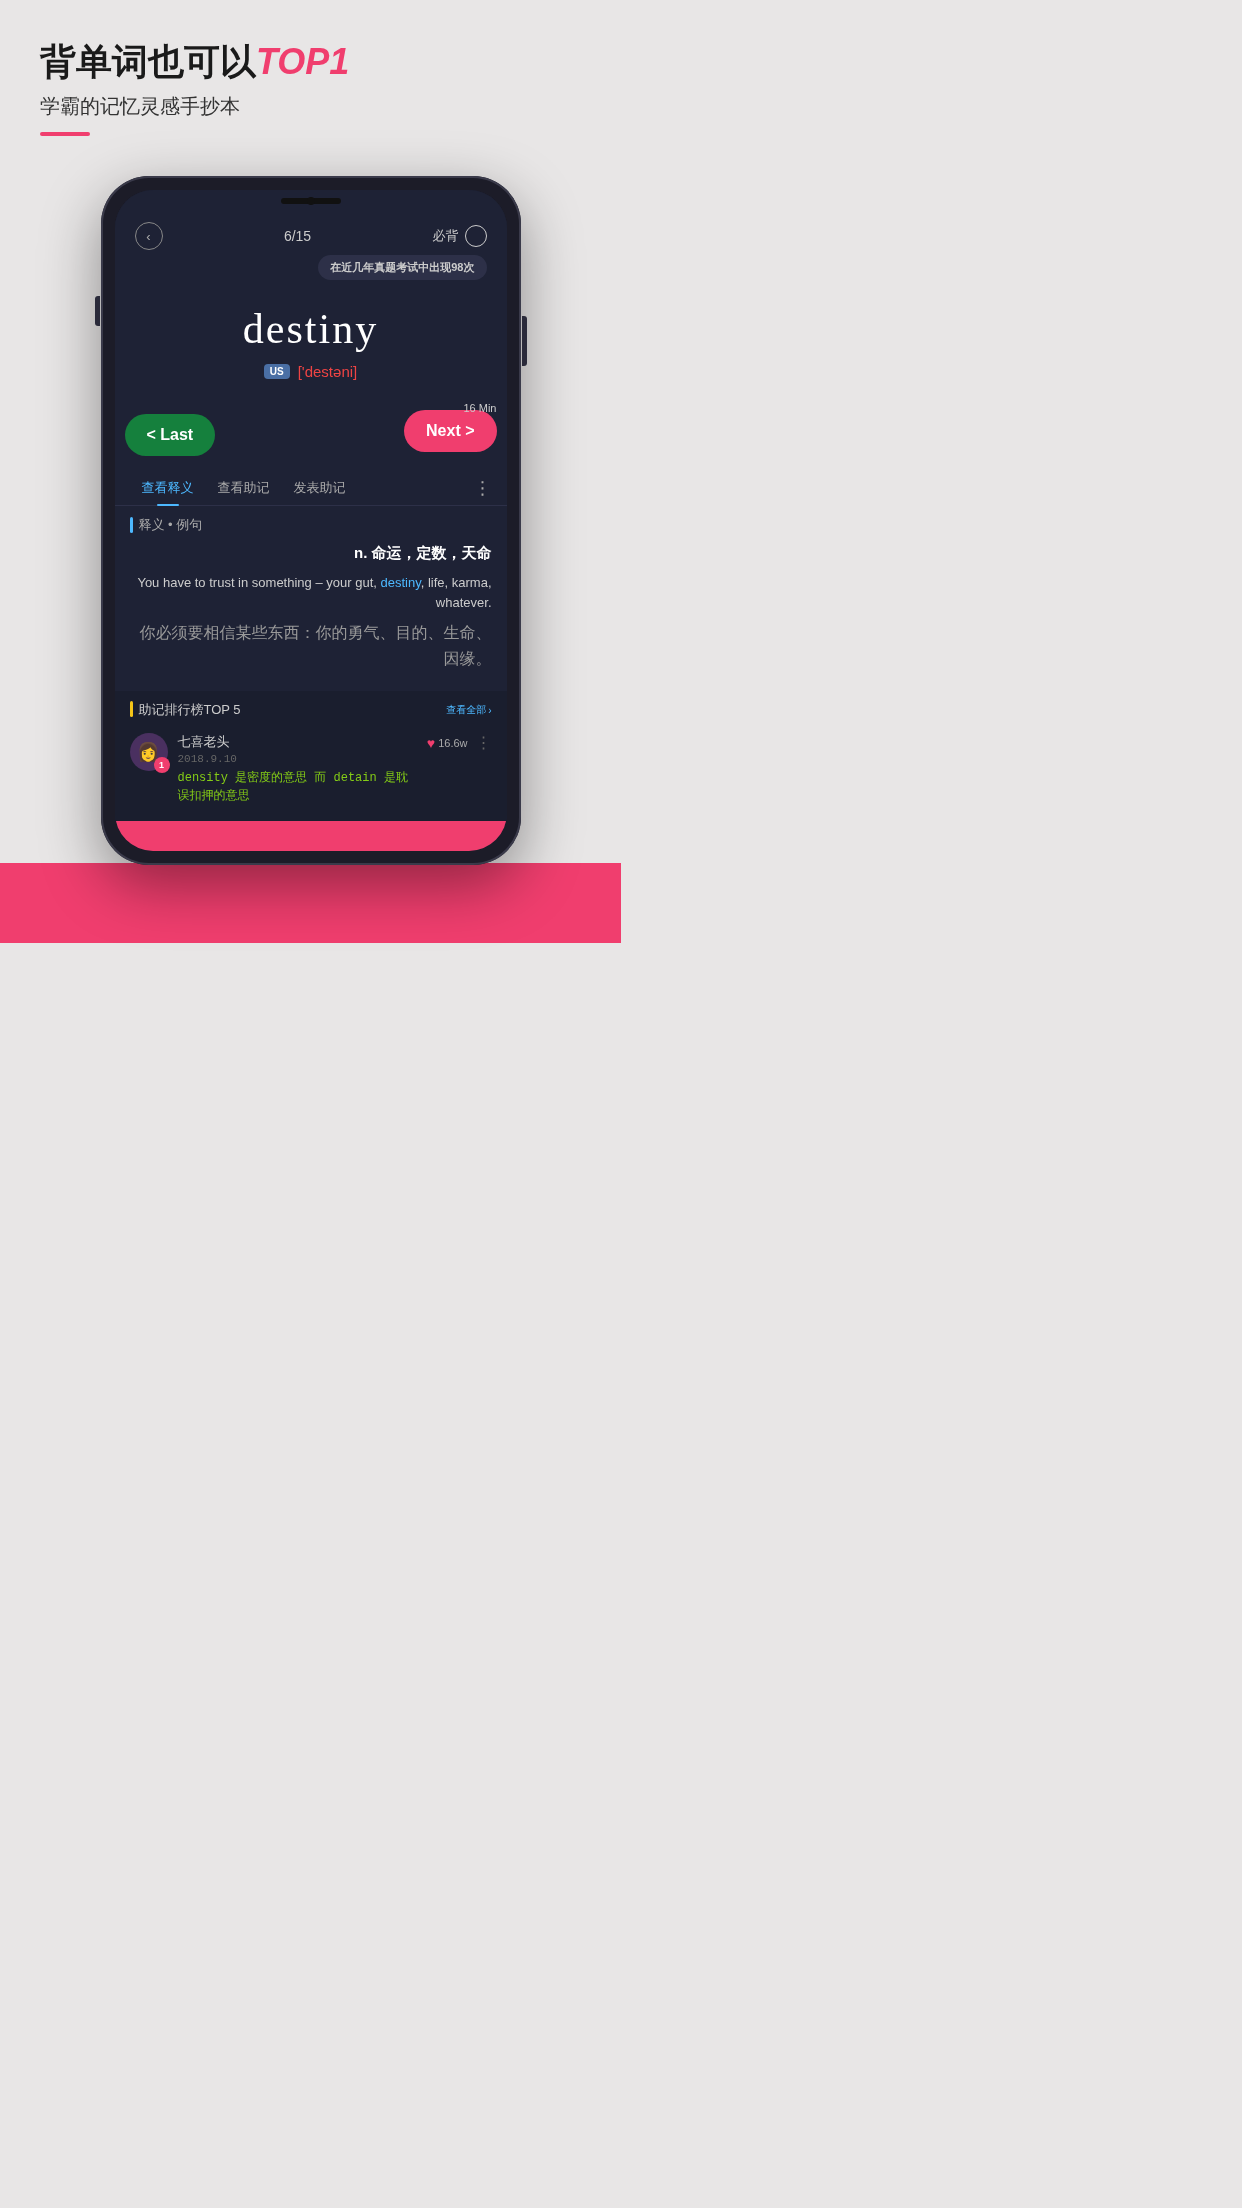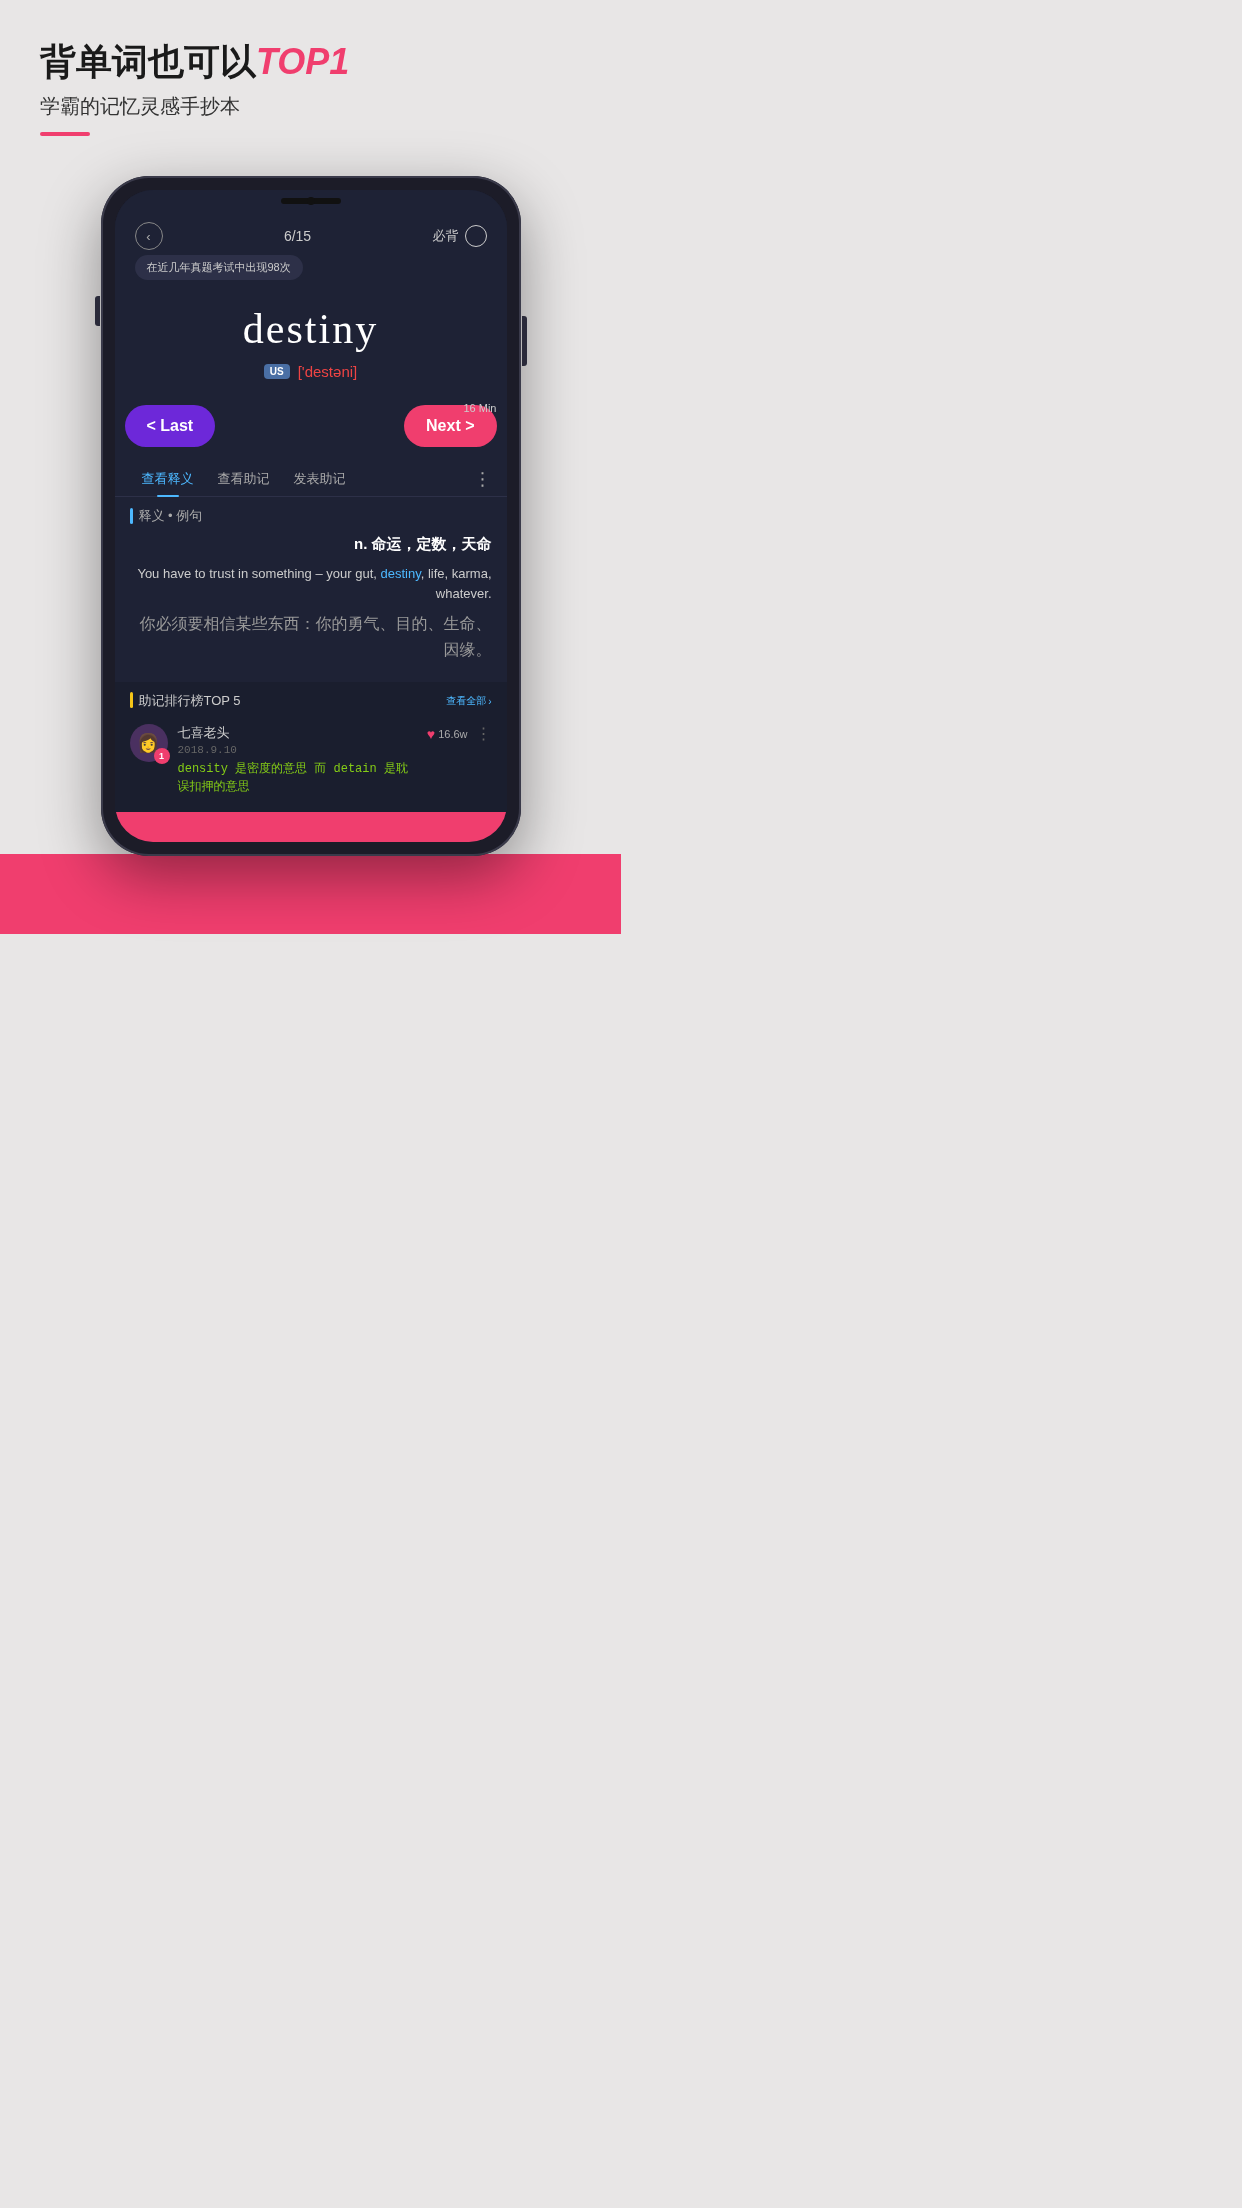--- a/index.html
+++ b/index.html
@@ -169,21 +169,23 @@
     .bookmark-circle {
       width: 22px;
       height: 22px;
       border: 1.5px solid #ccc;
       border-radius: 50%;
     }
 
     
     .tooltip-area {
       display: flex;
+      justify-content: flex-end;
       padding: 0 20px 5px;
+      font-weight: bold;
     }
 
     .tooltip-box {
       background: #2d3048;
       color: #ccc;
       font-size: 11px;
       padding: 5px 12px;
       border-radius: 14px;
     }
 
@@ -234,31 +236,32 @@
 
     .time-label {
       position: absolute;
       right: 10px;
       top: 12px;
       color: #ccc;
       font-size: 11px;
     }
 
     .btn-last {
-      background: #6d28d9;
+      background: #15803d;
       color: #fff;
       font-size: 16px;
       font-weight: 600;
       padding: 12px 22px;
       border-radius: 28px;
       border: none;
       cursor: pointer;
       display: flex;
       align-items: flex-start;
       gap: 4px;
+      margin-top: 9px;
     }
 
     .btn-next {
       background: #f03e6e;
       color: #fff;
       font-size: 16px;
       font-weight: 600;
       padding: 12px 22px;
       border-radius: 28px;
       border: none;

